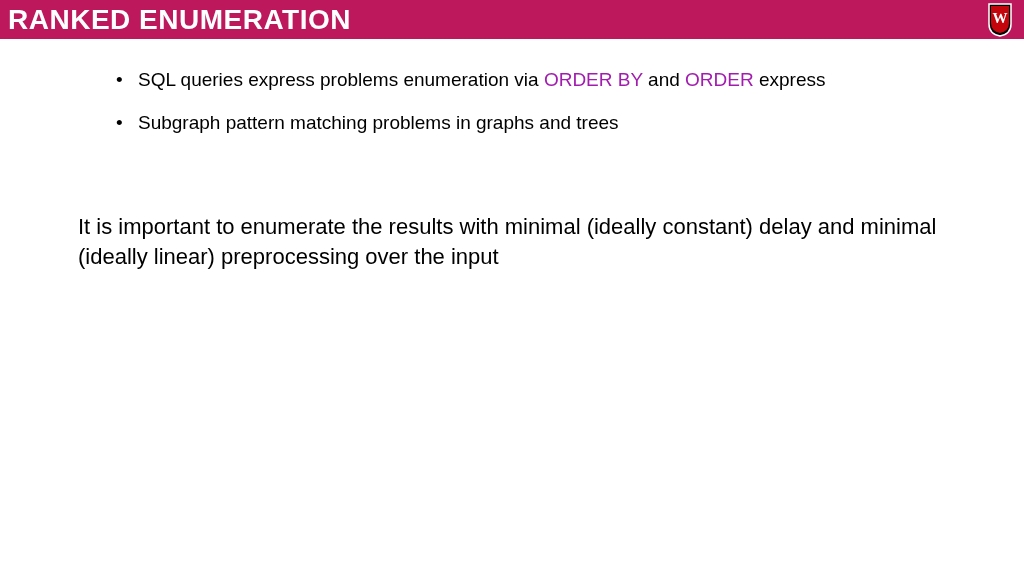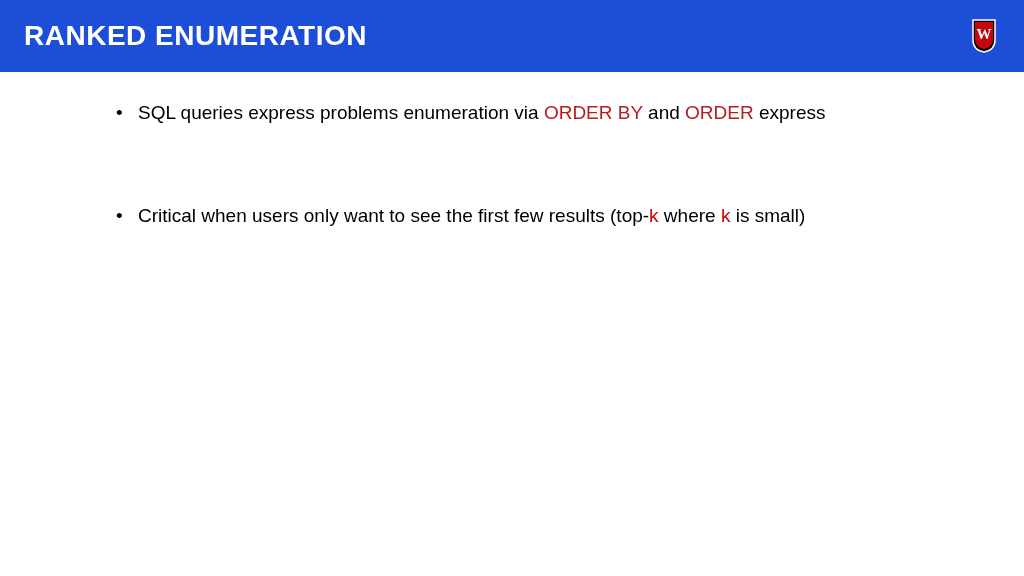--- a/index.html
+++ b/index.html
@@ -8,26 +8,26 @@
       box-sizing: border-box;
     }
     body {
       width: 1024px;
       height: 576px;
       font-family: Arial, Helvetica, sans-serif;
       background: #ffffff;
       overflow: hidden;
     }
     .header {
-      background: #1d4ed8;
-      height: 72px;
+      background: #be185d;
+      height: 39px;
       display: flex;
       align-items: center;
       justify-content: space-between;
-      padding: 0 24px;
+      padding: 0 8px;
     }
     .title {
       color: #ffffff;
       font-size: 28px;
       font-weight: bold;
       letter-spacing: 0.5px;
     }
     .logo {
       width: 32px;
       height: 40px;
@@ -60,21 +60,21 @@
       line-height: 1.4;
       margin-bottom: 16px;
     }
     .bullets li::before {
       content: "•";
       position: absolute;
       left: -22px;
       font-size: 19px;
     }
     .kw-blue {
-      color: #b91c1c;
+      color: #a21caf;
     }
     .kw-red {
       color: #d00000;
     }
     .section2 {
       margin-top: 76px;
     }
   </style>
 </head>
 <body>
@@ -88,22 +88,19 @@
       <text x="13" y="21" font-family="serif" font-size="15" font-weight="bold" fill="#ffffff" text-anchor="middle">W</text>
     </svg>
   </div>
 </div>
 
 <div class="content">
   <ul class="bullets">
     <li>
       <span>SQL queries express problems enumeration via </span><span class="kw-blue">ORDER BY</span><span> and </span><span class="kw-blue">ORDER</span><span> express</span>
     </li>
+    <li>Subgraph pattern matching problems in graphs and trees</li>
   </ul>
 
   <div class="section2">
-    <ul class="bullets">
-      <li>
-        <span>Critical when users only want to see the first few results (top-</span><span class="kw-red">k</span><span> where </span><span class="kw-red">k</span><span> is small)</span>
-      </li>
-    </ul>
+    <div class="para">It is important to enumerate the results with minimal (ideally constant) delay and minimal (ideally linear) preprocessing over the input</div>
   </div>
 </div>
 
 </body></html>

